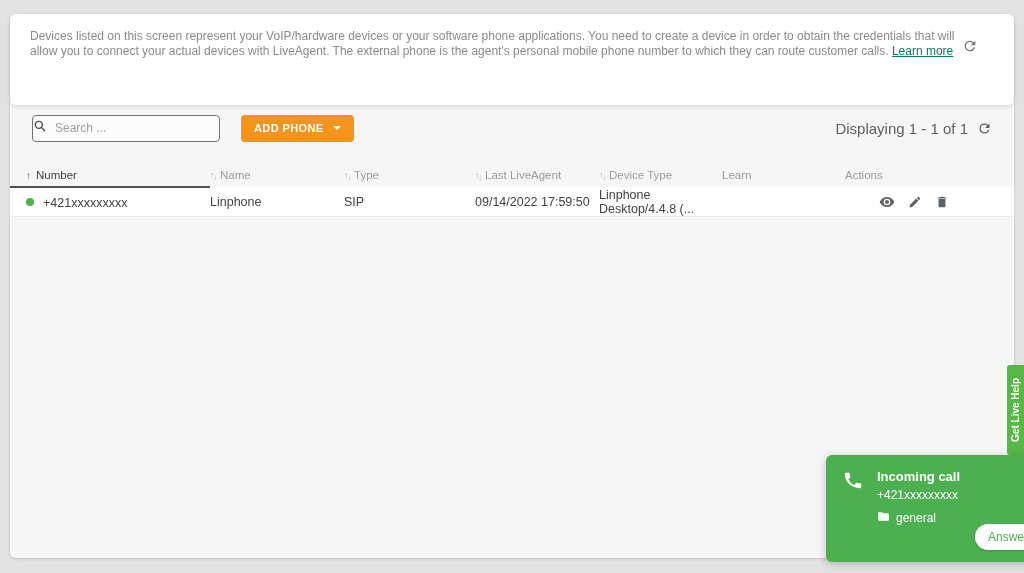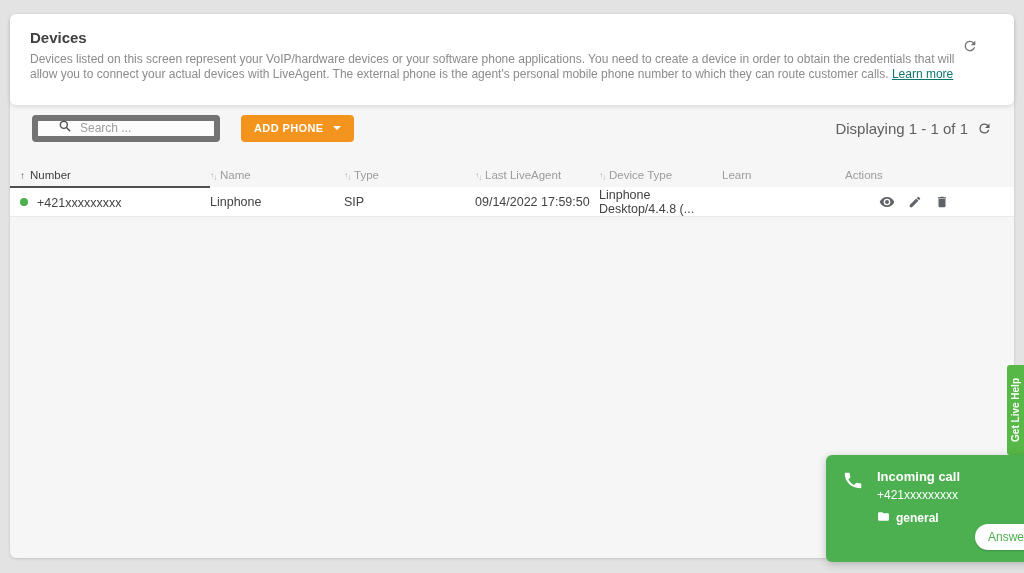--- a/index.html
+++ b/index.html
@@ -30,22 +30,22 @@
     position:absolute; right:36px; top:24px; width:16px; height:16px;
     background:none; border:none; cursor:pointer; padding:0;
   }
   
   .toolbar {
     display:flex; align-items:center;
     height:40px; margin-top:3px; padding:0 22px;
   }
   .search-box {
     width:188px; height:27px; background:#fcfcfc;
-    border:6px solid #737373; border-radius:4px;
-    display:flex; align-items:center; padding:0 20px; gap:8px;
+    border:1px solid #737373; border-radius:4px;
+    display:flex; align-items:center; padding:0 0; gap:8px;
   }
   .search-box input {
     border:none; outline:none; background:transparent;
     font-size:12px; color:#555; width:100%;
     font-family:"Liberation Sans", sans-serif;
   }
   .search-box input::placeholder { color:#9e9e9e; }
   .btn-add-phone {
     margin-left:21px; height:27px; padding:0 13px;
     background:#f2941e; border:none; border-radius:4px;
@@ -66,21 +66,21 @@
   th {
     text-align:left; font-weight:normal; font-size:11.5px; color:#9c9c9c;
     height:24px; vertical-align:middle; cursor:pointer;
     border-bottom:2px solid transparent;
   }
   th.sorted { color:#3f3f3f; border-bottom-color:#4f4f4f; }
   th .sort-asc { font-size:10px; color:#4f4f4f; margin-right:5px; }
   .sort-dual { font-size:8px; color:#b3b3b3; margin-right:4px; letter-spacing:-1px; }
   .sort-dual .su { position:relative; top:-1px; }
   .sort-dual .sd { position:relative; top:1px; }
-  th.first, td.first { padding-left:10px; }
+  th.first, td.first { padding-left:16px; }
   tbody tr { background:#fff; border-bottom:1px solid #e9e9e9; }
   td { height:26px; vertical-align:middle; font-size:12.5px; color:#424242; }
   .status-dot {
     display:inline-block; width:8px; height:8px; border-radius:50%;
     background:#4caf50; margin-right:9px; vertical-align:middle;
   }
   .cell-number { vertical-align:middle; }
   .actions-cell { display:flex; align-items:center; gap:13px; padding-left:34px; }
   .icon-btn { background:none; border:none; cursor:pointer; padding:0; line-height:0; }
   
@@ -97,36 +97,35 @@
   
   .call-popup {
     position:absolute; left:826px; top:455px; width:231px; height:107px;
     background:#4caf50; border-radius:6px; z-index:5;
     box-shadow:0 2px 8px rgba(0,0,0,.22);
     padding:14px 16px; color:#fff;
   }
   .call-popup-row { display:flex; gap:13px; }
   .call-title { font-size:13px; font-weight:bold; }
   .call-number { font-size:12px; margin-top:4px; }
-  .call-dept { display:flex; align-items:center; gap:6px; margin-top:8px; font-size:12px; font-weight:bold; }
+  .call-dept { display:flex; align-items:center; gap:6px; margin-top:8px; font-size:12px; font-weight:normal; }
   .btn-answer {
     position:absolute; right:16px; bottom:12px;
     background:#fff; border:none; border-radius:13px;
     color:#4caf50; font-size:12px; padding:6px 13px; cursor:pointer;
     box-shadow:0 1px 2px rgba(0,0,0,.15);
     font-family:"Liberation Sans", sans-serif;
   }
 </style>
 </head>
 <body>
 
 <div class="panel">
 
   <div class="header-card">
-    <div class="page-title">Devices</div>
     <div class="page-desc">
       <span>Devices listed on this screen represent your VoIP/hardware devices or your software phone applications. You need to create a device in order to obtain the credentials that will allow you to connect your actual devices with LiveAgent. The external phone is the agent's personal mobile phone number to which they can route customer calls.</span>
       <a class="learn-more">Learn more</a>
     </div>
     <button class="hdr-refresh" title="">
       <span>
         <svg viewBox="0 0 24 24" width="16" height="16">
             <path fill="#757575" d="M17.65 6.35A7.96 7.96 0 0 0 12 4a8 8 0 1 0 7.73 10h-2.08A6 6 0 1 1 12 6c1.66 0 3.14.69 4.22 1.78L13 11h7V4l-2.35 2.35z"></path>
           </svg>
       </span>

